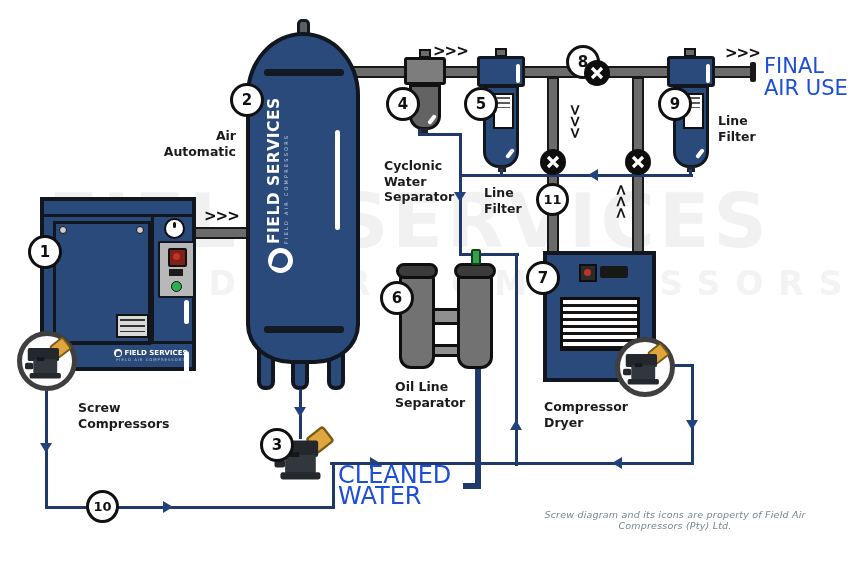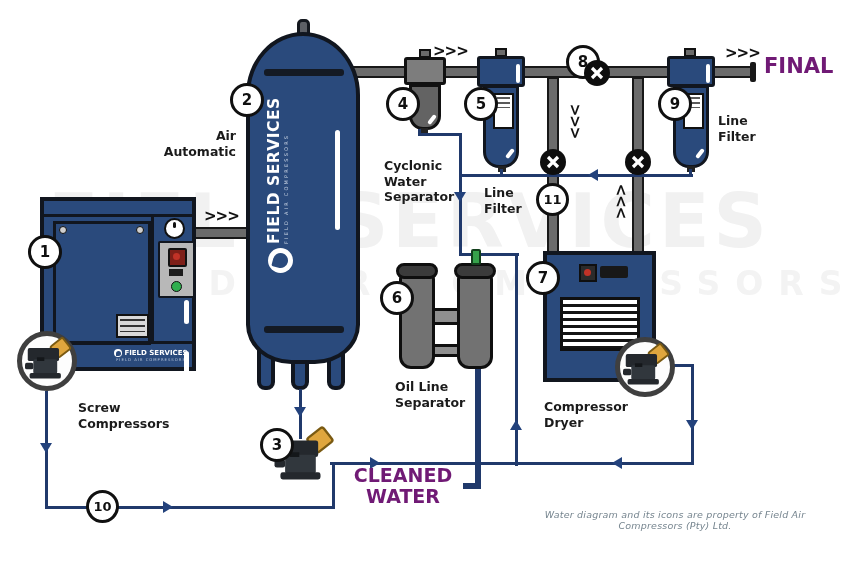--- a/index.html
+++ b/index.html
@@ -22,21 +22,21 @@
   .ar.left{border-top:6px solid transparent;border-bottom:6px solid transparent;border-right:10px solid #23427c;}
   .ar.right{border-top:6px solid transparent;border-bottom:6px solid transparent;border-left:10px solid #23427c;}
   
   .num{width:34px;height:34px;background:#fff;border:3.5px solid #101010;border-radius:50%;
        display:flex;align-items:center;justify-content:center;font-weight:bold;font-size:15px;color:#101010;z-index:6;box-sizing:border-box;}
   .num.sm{width:33px;height:33px;font-size:13px;}
   
   .valve{width:26px;height:26px;border-radius:50%;background:#0e0e0e;display:flex;align-items:center;justify-content:center;z-index:6;box-sizing:border-box;}
   
   .lbl{font-size:12.5px;font-weight:bold;color:#1b1b1b;line-height:15.5px;z-index:7;}
-  .big{font-size:21px;font-weight:bold;color:#701a75;line-height:22px;letter-spacing:0px;z-index:7;}
+  .big{font-size:21px;font-weight:normal;color:#1d4ed8;line-height:22px;letter-spacing:0px;z-index:7;}
   .chv{font-size:15px;font-weight:bold;letter-spacing:-1px;color:#111;z-index:5;white-space:nowrap;}
   
   .dicon{position:absolute;width:48px;height:46px;}
   .dicon .dg{position:absolute;right:1px;top:0;width:15px;height:13px;background:#dfa63e;border:2px solid #7a5a12;border-radius:3px;transform:rotate(-38deg);}
   .dicon .d1{position:absolute;left:2px;top:9px;width:34px;height:14px;background:#24282d;border-radius:2px;}
   .dicon .d2{position:absolute;left:8px;top:21px;width:26px;height:16px;background:#31373d;border-radius:2px;}
   .dicon .d3{position:absolute;left:4px;top:36px;width:34px;height:6px;background:#24282d;border-radius:2px;}
   .dicon .d4{position:absolute;left:-1px;top:25px;width:9px;height:7px;background:#24282d;border-radius:2px;}
   .dicon .d5{position:absolute;left:12px;top:19px;width:8px;height:4px;background:#14171a;}
   .drain-circle{width:60px;height:60px;border-radius:50%;background:#fdfdfd;border:5px solid #3f3f3f;z-index:5;box-sizing:border-box;}
@@ -265,33 +265,34 @@
   <div class="abs lbl" style="left:484px;top:185px;">
     <div>Line</div>
     <div>Filter</div>
   </div>
   <div class="abs lbl" style="left:718px;top:113px;">
     <div>Line</div>
     <div>Filter</div>
   </div>
   <div class="abs big" style="left:764px;top:55px;">
     <div>FINAL</div>
+    <div>AIR USE</div>
   </div>
   <div class="abs lbl" style="left:395px;top:379px;">
     <div>Oil Line</div>
     <div>Separator</div>
   </div>
   <div class="abs lbl" style="left:544px;top:399px;">
     <div>Compressor</div>
     <div>Dryer</div>
   </div>
   <div class="abs lbl" style="left:78px;top:400px;">
     <div>Screw</div>
     <div>Compressors</div>
   </div>
-  <div class="abs big" style="left:338px;top:465px;width:130px;text-align:center;font-size:19px;line-height:21px;">
+  <div class="abs big" style="left:338px;top:465px;width:130px;text-align:left;font-size:24px;line-height:21px;">
     <div>CLEANED</div>
     <div>WATER</div>
   </div>
 
-  <div class="abs footer" style="left:515px;top:509px;width:320px;text-align:center;">Water diagram and its icons are property of Field Air Compressors (Pty) Ltd.</div>
+  <div class="abs footer" style="left:515px;top:509px;width:320px;text-align:center;">Screw diagram and its icons are property of Field Air Compressors (Pty) Ltd.</div>
 
 </div>
 
 </body></html>

